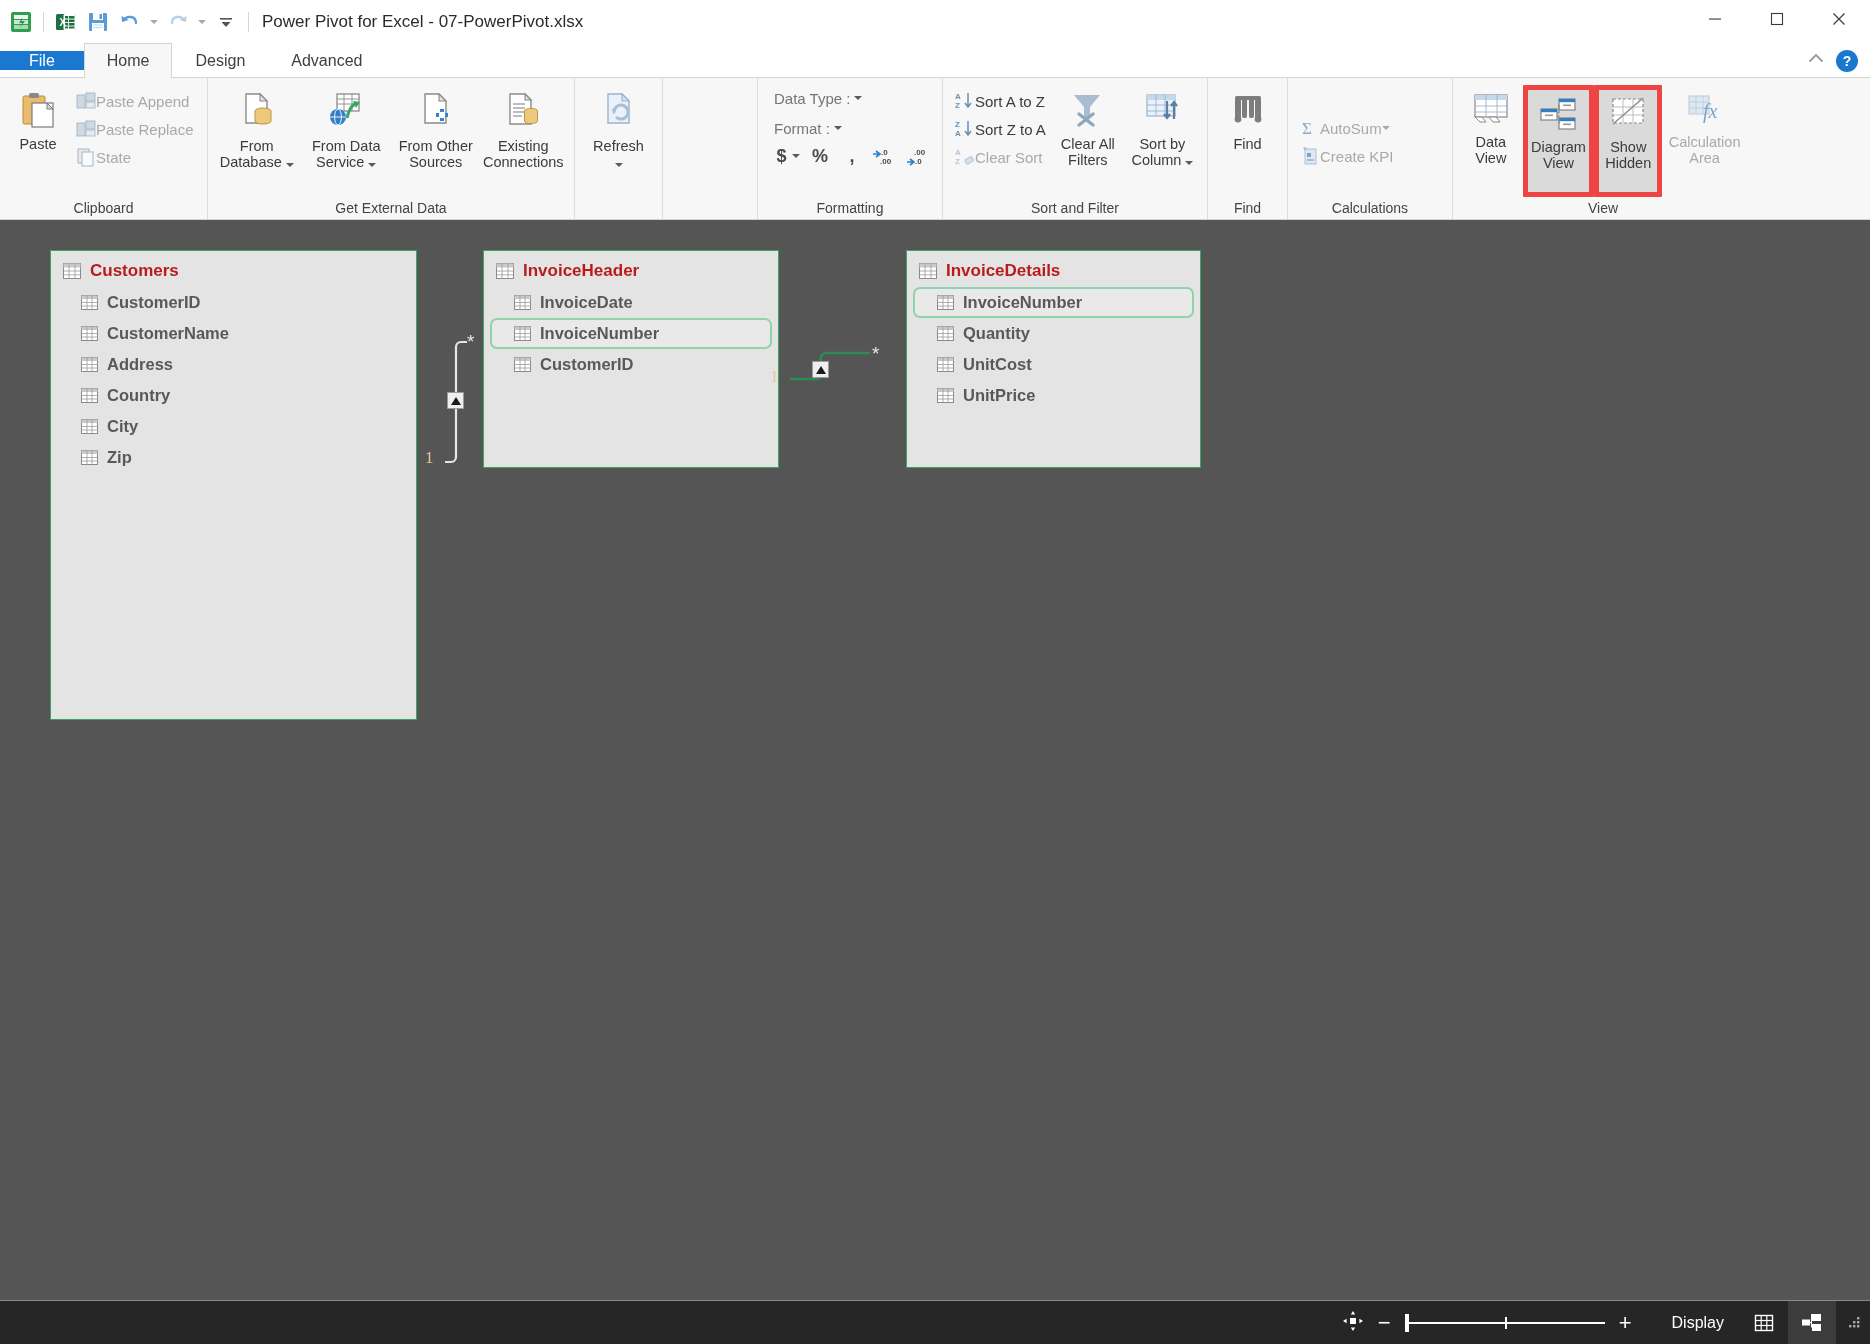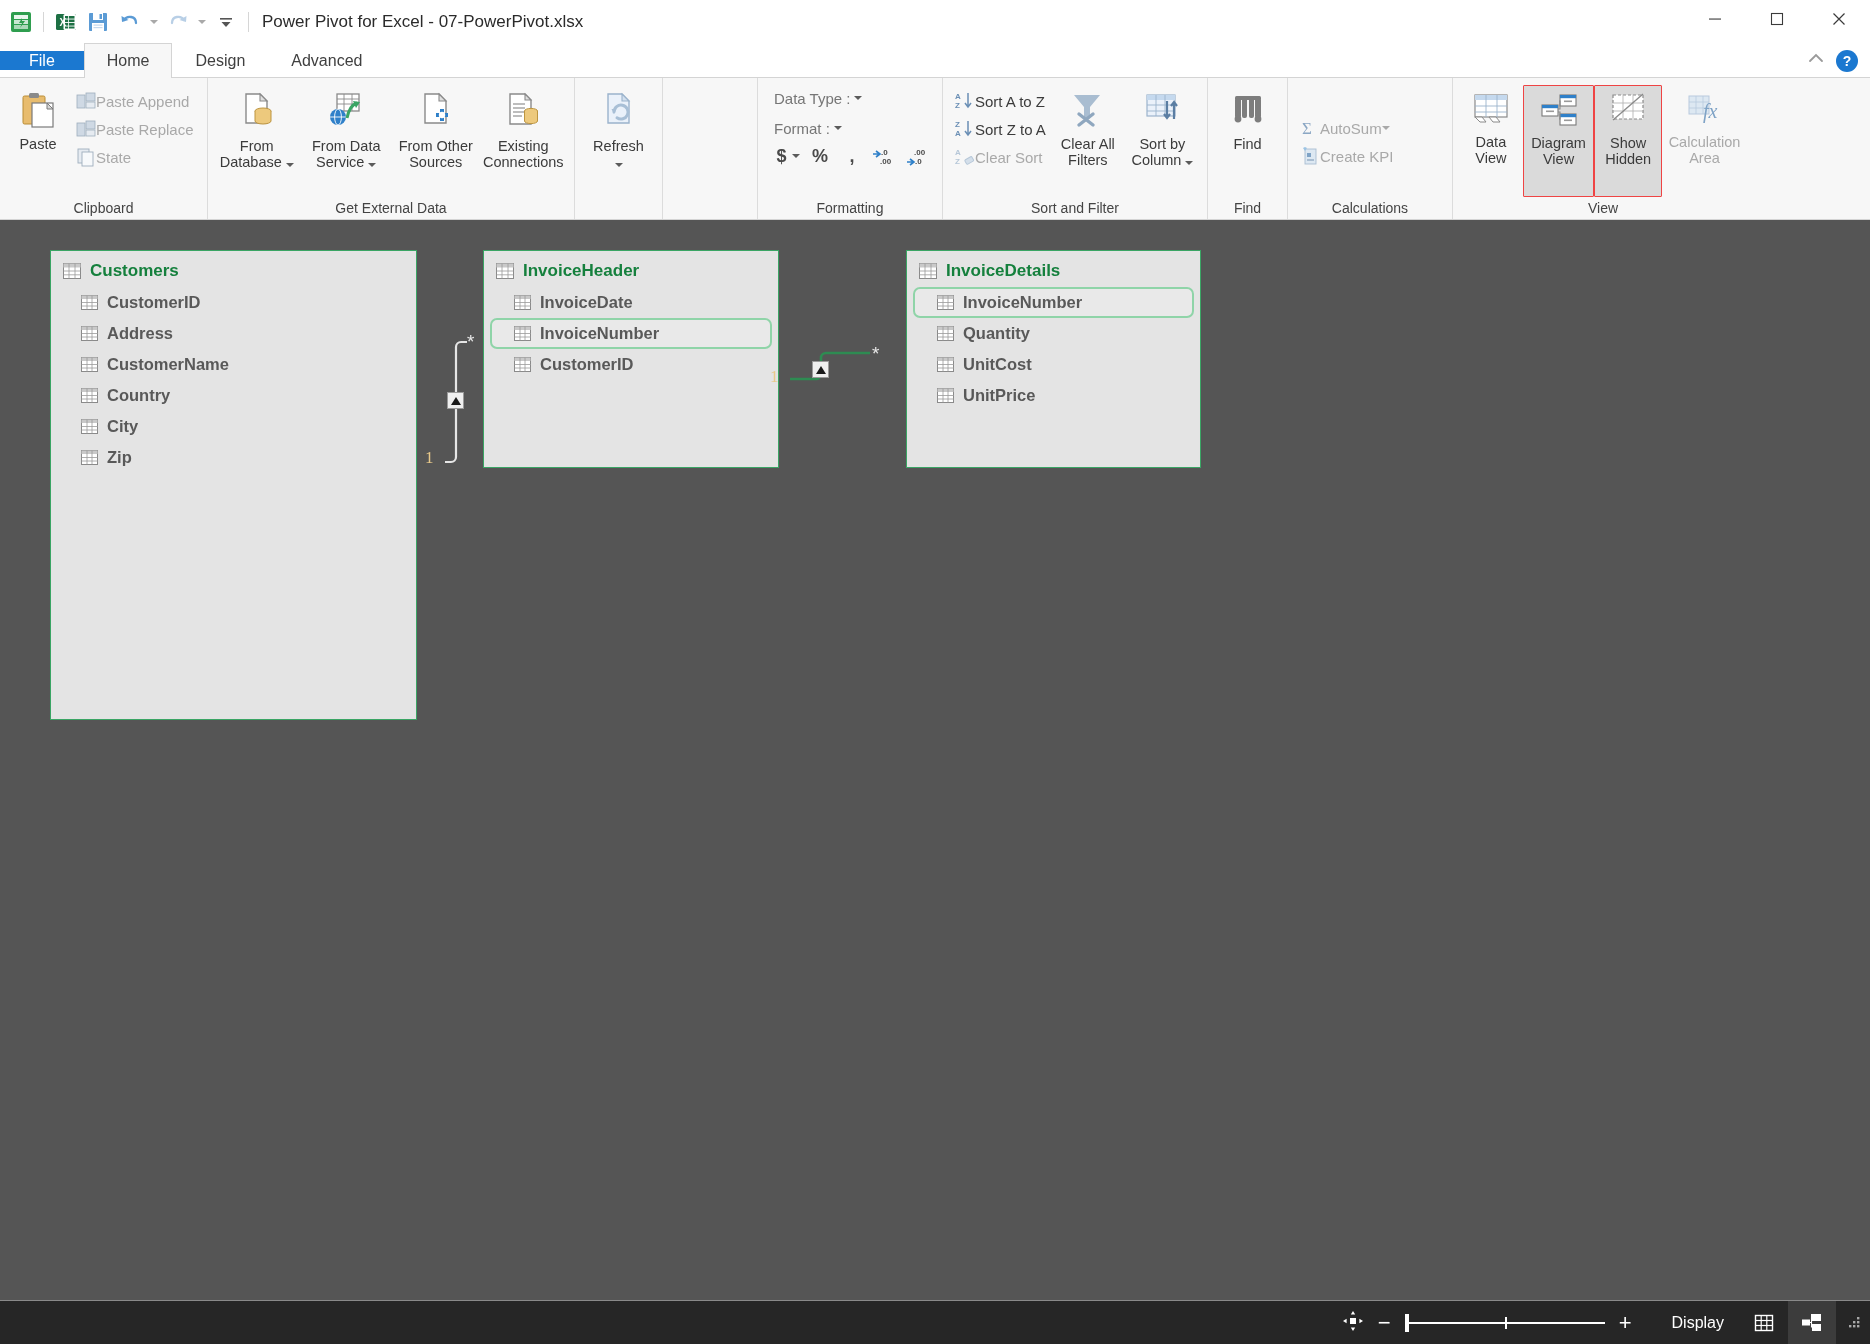--- a/index.html
+++ b/index.html
@@ -135,21 +135,21 @@
     cursor: default;
     font-size: 14.5px;
     color: #3b3b3b;
     line-height: 1.12;
     text-align: center;
   }
   .bigbtn .lbl { margin-top: 4px; }
   .bigbtn.disabled { color: #a9a9a9; }
   .bigbtn.sel {
     background: #dadada;
-    border: 1px solid #ef4444;
+    border: 5px solid #ef4444;
     border-radius: 1px;
   }
   .smallbtn {
     display: flex; align-items: center; 
     height: 28px;
     padding: 0 6px;
     font-size: 15px;
     cursor: default;
     white-space: nowrap;
   }
@@ -189,21 +189,21 @@
     position: absolute;
     background: #e4e4e4;
     border: 1px solid #3aa564;
     box-shadow: 0 0 0 0 transparent;
   }
   .tb-header {
     display: flex; align-items: center; gap: 9px;
     padding: 10px 12px 6px 12px;
     font-size: 17px;
     font-weight: bold;
-    color: #15803d;
+    color: #b91c1c;
   }
   .tb-field {
     display: flex; align-items: center; gap: 9px;
     margin: 0 6px;
     padding: 4px 10px 4px 22px;
     font-size: 16.5px;
     font-weight: bold;
     color: #595959;
     border: 2px solid transparent;
     border-radius: 3px;
@@ -763,34 +763,34 @@
       <svg class="gridicon" width="17" height="15" viewBox="0 0 17 15">
         <rect x="0.5" y="0.5" width="16" height="14" fill="#fff" stroke="#8a8a8a"></rect>
         <rect x="0.5" y="0.5" width="16" height="3.5" fill="#c9c9c9"></rect>
         <g stroke="#9a9a9a" stroke-width="0.8">
             <line x1="6" y1="0.5" x2="6" y2="14.5"></line>
             <line x1="11" y1="0.5" x2="11" y2="14.5"></line>
             <line x1="0.5" y1="7.5" x2="17" y2="7.5"></line>
             <line x1="0.5" y1="11" x2="17" y2="11"></line>
           </g>
       </svg>
+      <span>CustomerName</span>
+    </div>
+    <div class="tb-field">
+      <svg class="gridicon" width="17" height="15" viewBox="0 0 17 15">
+        <rect x="0.5" y="0.5" width="16" height="14" fill="#fff" stroke="#8a8a8a"></rect>
+        <rect x="0.5" y="0.5" width="16" height="3.5" fill="#c9c9c9"></rect>
+        <g stroke="#9a9a9a" stroke-width="0.8">
+            <line x1="6" y1="0.5" x2="6" y2="14.5"></line>
+            <line x1="11" y1="0.5" x2="11" y2="14.5"></line>
+            <line x1="0.5" y1="7.5" x2="17" y2="7.5"></line>
+            <line x1="0.5" y1="11" x2="17" y2="11"></line>
+          </g>
+      </svg>
       <span>Address</span>
-    </div>
-    <div class="tb-field">
-      <svg class="gridicon" width="17" height="15" viewBox="0 0 17 15">
-        <rect x="0.5" y="0.5" width="16" height="14" fill="#fff" stroke="#8a8a8a"></rect>
-        <rect x="0.5" y="0.5" width="16" height="3.5" fill="#c9c9c9"></rect>
-        <g stroke="#9a9a9a" stroke-width="0.8">
-            <line x1="6" y1="0.5" x2="6" y2="14.5"></line>
-            <line x1="11" y1="0.5" x2="11" y2="14.5"></line>
-            <line x1="0.5" y1="7.5" x2="17" y2="7.5"></line>
-            <line x1="0.5" y1="11" x2="17" y2="11"></line>
-          </g>
-      </svg>
-      <span>CustomerName</span>
     </div>
     <div class="tb-field">
       <svg class="gridicon" width="17" height="15" viewBox="0 0 17 15">
         <rect x="0.5" y="0.5" width="16" height="14" fill="#fff" stroke="#8a8a8a"></rect>
         <rect x="0.5" y="0.5" width="16" height="3.5" fill="#c9c9c9"></rect>
         <g stroke="#9a9a9a" stroke-width="0.8">
             <line x1="6" y1="0.5" x2="6" y2="14.5"></line>
             <line x1="11" y1="0.5" x2="11" y2="14.5"></line>
             <line x1="0.5" y1="7.5" x2="17" y2="7.5"></line>
             <line x1="0.5" y1="11" x2="17" y2="11"></line>

